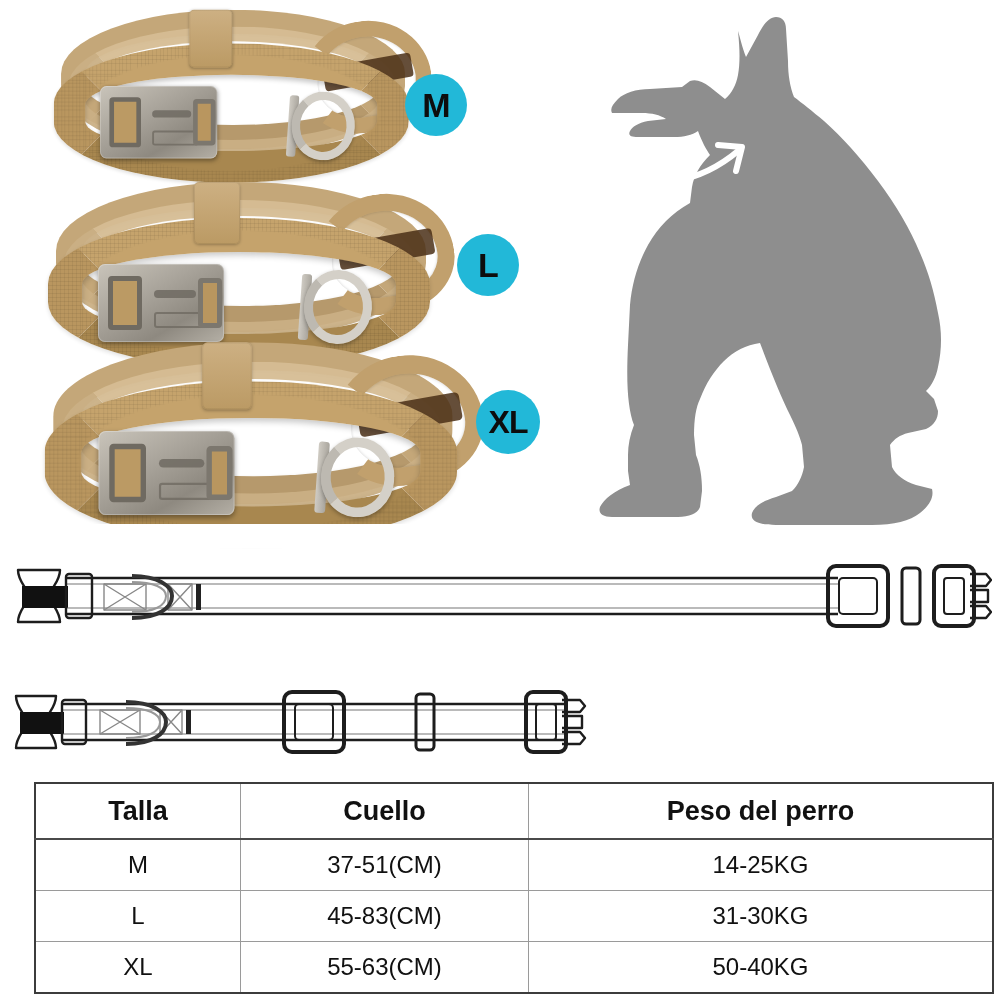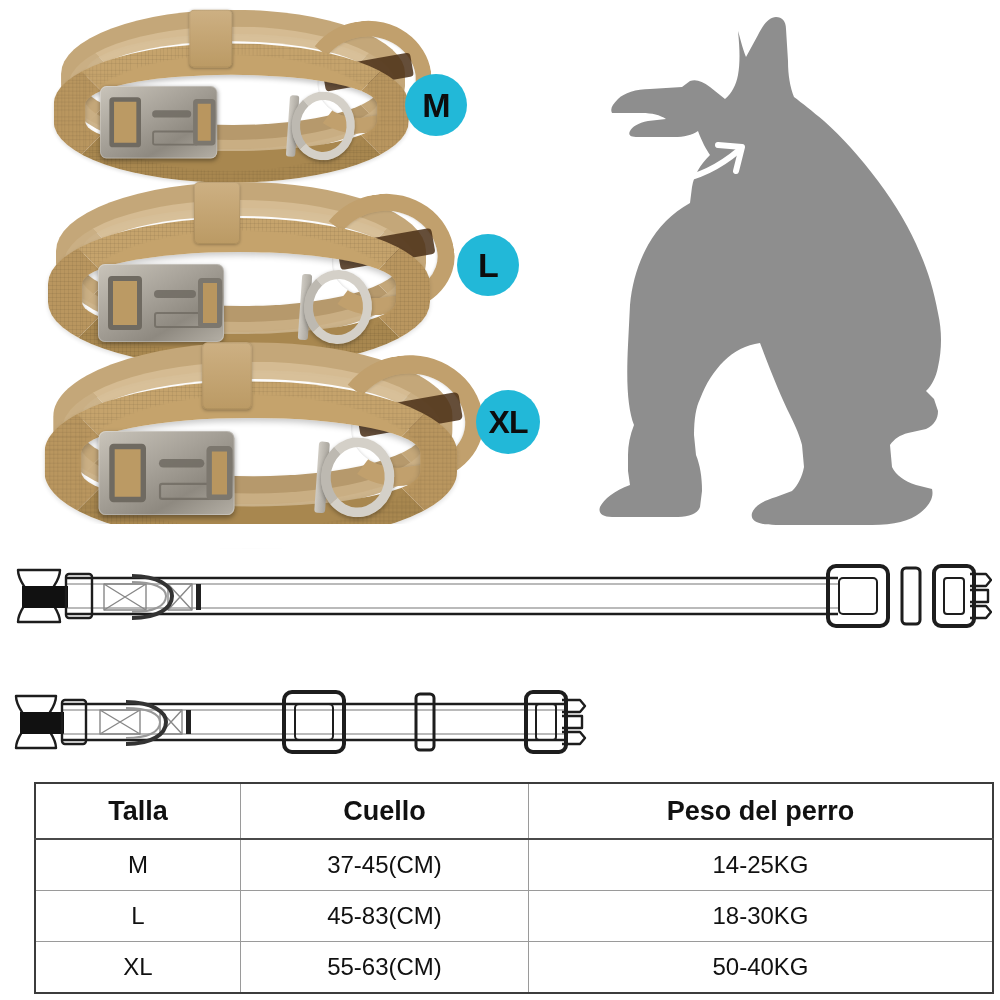--- a/index.html
+++ b/index.html
@@ -378,27 +378,27 @@
     <thead>
       <tr>
         <th>Talla</th>
         <th>Cuello</th>
         <th>Peso del perro</th>
       </tr>
     </thead>
     <tbody>
       <tr>
         <td>M</td>
-        <td>37-45(CM)</td>
+        <td>37-51(CM)</td>
         <td>14-25KG</td>
       </tr>
       <tr>
         <td>L</td>
         <td>45-83(CM)</td>
-        <td>18-30KG</td>
+        <td>31-30KG</td>
       </tr>
       <tr>
         <td>XL</td>
         <td>55-63(CM)</td>
         <td>50-40KG</td>
       </tr>
     </tbody>
   </table>
 
 </div>

